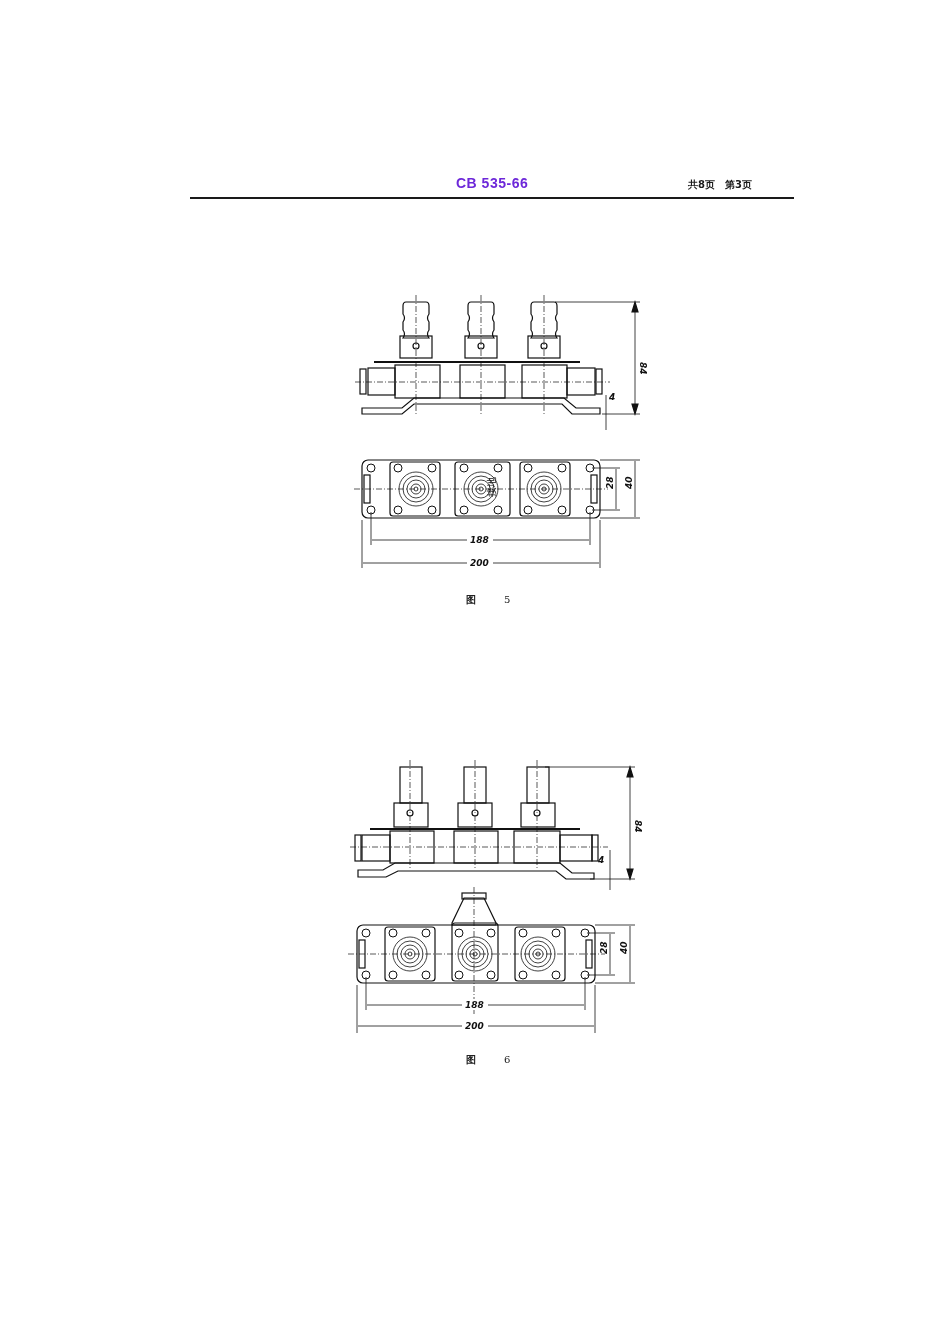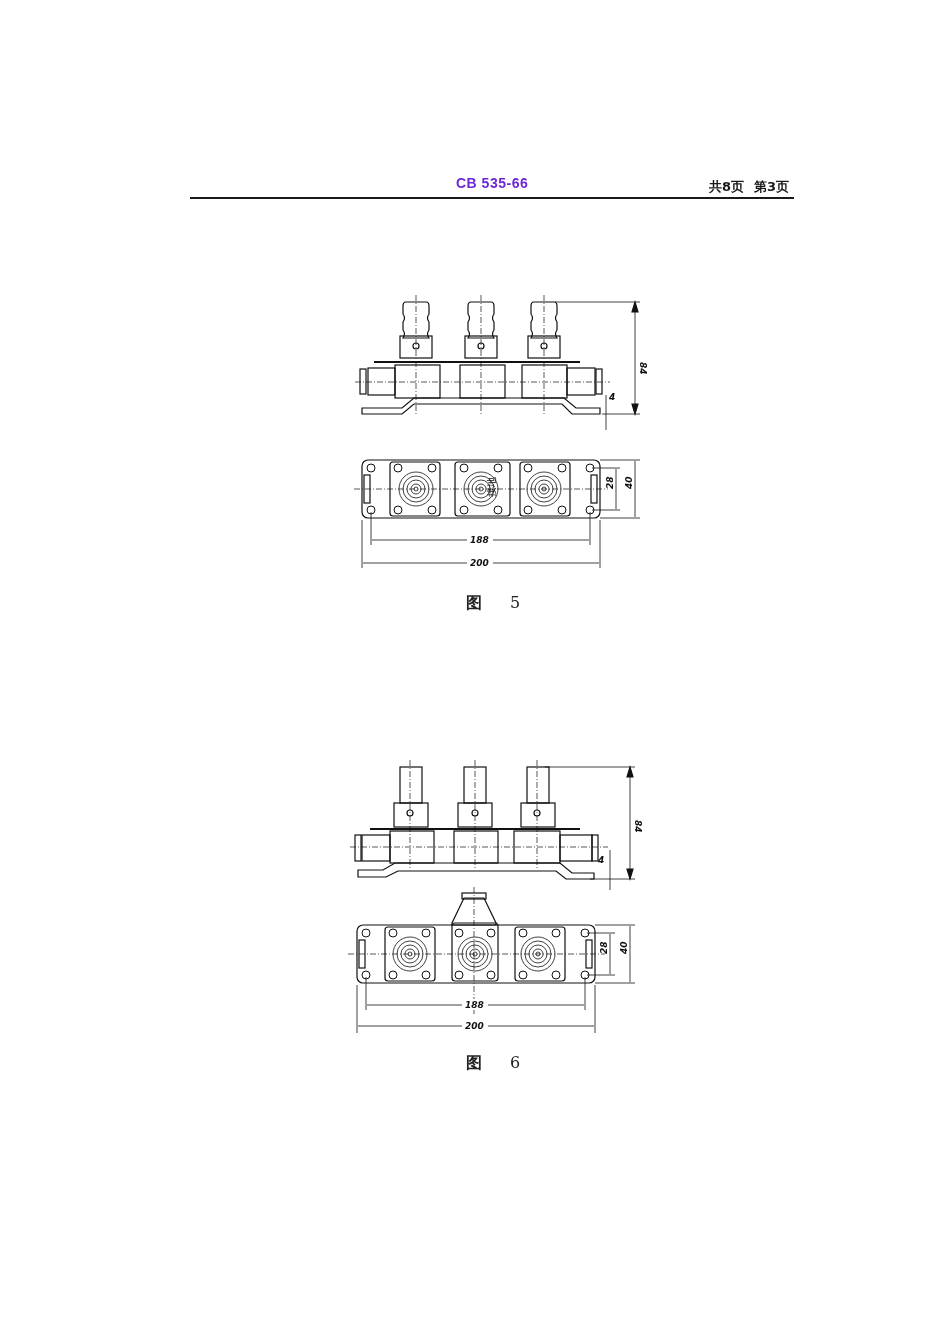--- a/index.html
+++ b/index.html
@@ -13,39 +13,38 @@
     }
     .header-code {
       position: absolute; left: 456px; top: 175px;
       font-family: "Liberation Sans", sans-serif;
       font-size: 14px; font-weight: bold; letter-spacing: 0.5px;
       color: #6d28d9;
     }
     .header-page {
       position: absolute; left: 688px; top: 178px;
       font-family: "DejaVu Sans", sans-serif;
-      font-size: 13px; font-weight: bold;
+      font-size: 10px; font-weight: bold;
       color: #1a1a1a;
-      margin-left: 21px;
     }
     .header-page span { margin-right: 10px; }
     .header-rule {
       position: absolute; left: 190px; top: 197px;
       width: 604px; height: 2px; background: #1a1a1a;
     }
     .figure {
       position: absolute;
     }
     .fig5 { left: 340px; top: 290px; width: 320px; height: 290px; }
     .fig6 { left: 340px; top: 755px; width: 320px; height: 290px; }
     .figure svg { display: block; }
     .caption {
       position: absolute;
       font-family: "DejaVu Serif", serif;
-      font-size: 16px; color: #222;
+      font-size: 10px; color: #222;
     }
     .caption .cap-label { margin-right: 28px; font-weight: bold; }
     .cap5 { left: 466px; top: 593px; }
     .cap6 { left: 466px; top: 1053px; text-align: right; }
     .dim-text {
       font-family: "DejaVu Sans", sans-serif;
       font-size: 9px; font-style: italic; font-weight: bold; fill: #111;
     }
     .cn-text {
       font-family: "DejaVu Sans", sans-serif;

